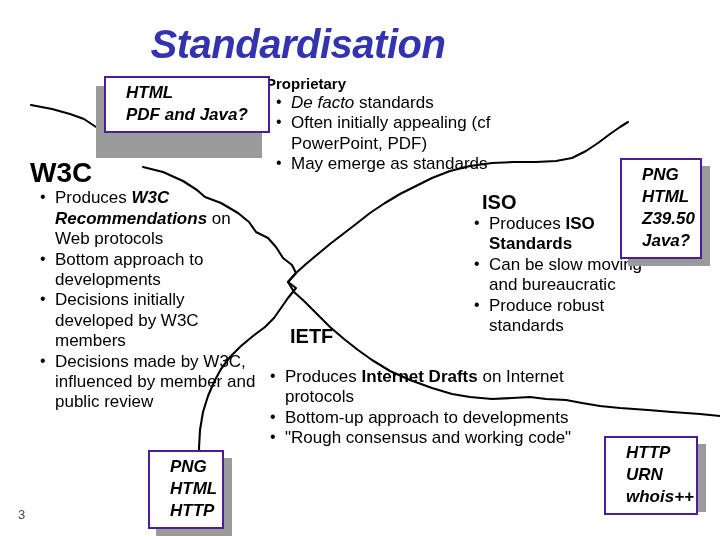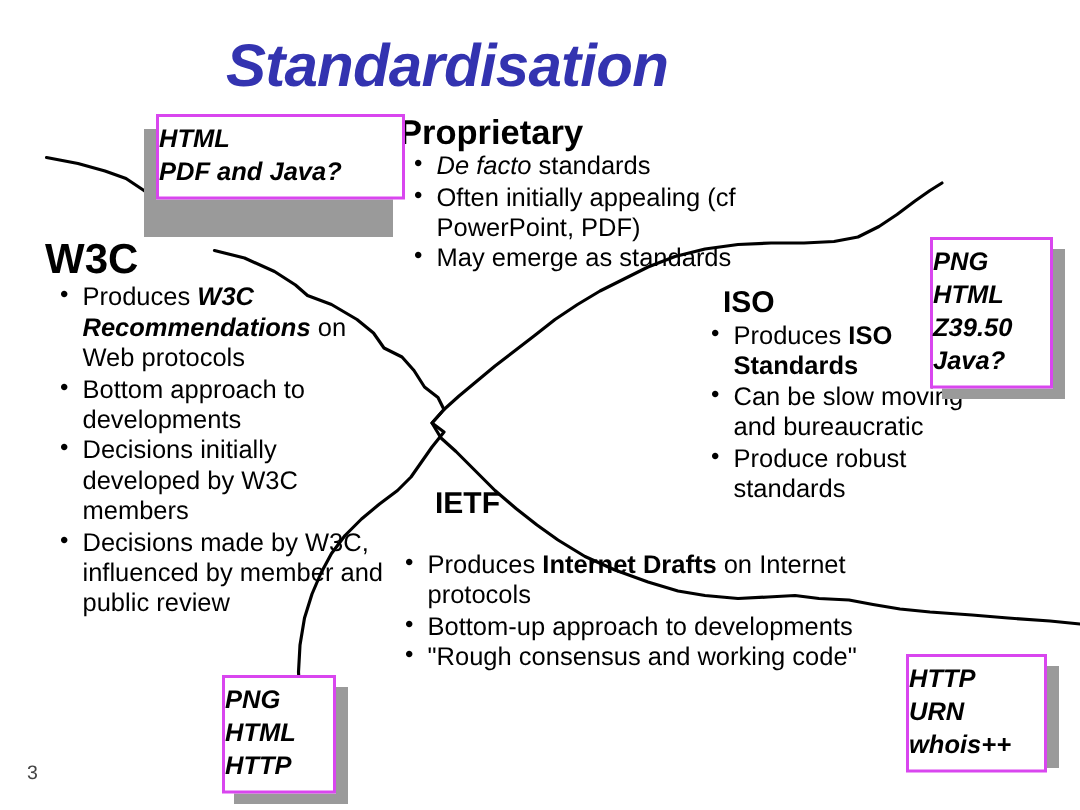--- a/index.html
+++ b/index.html
@@ -82,43 +82,43 @@
   .i  { font-style: italic; }
   .b  { font-weight: bold; }
   .bi { font-weight: bold; font-style: italic; text-align: right; }
 
   
   #q-w3c       { left: 28px;  top: 158px; width: 232px; }
   #q-w3c .quad-head { padding-left: 2px; }
   #q-w3c ul.bullets { padding-left: 10px; }
 
   #q-prop      { left: 266px; top: 76px;  width: 238px; }
-  #q-prop .quad-head { font-size: 23px; }
+  #q-prop .quad-head { font-size: 15px; }
   #q-prop ul.bullets { padding-left: 8px; }
 
   #q-iso       { left: 460px; top: 192px; width: 215px; }
   #q-iso .quad-head { padding-left: 22px; }
   #q-iso ul.bullets { padding-left: 12px; }
 
   #q-ietf      { left: 268px; top: 326px; width: 352px; }
   #q-ietf .quad-head { padding-left: 22px; }
   #q-ietf ul.bullets { padding-left: 0px; margin-top: 20px; }
   #q-ietf ul.bullets > li { font-size: 17px; }
 
   
   .callout {
     position: absolute;
     background: #ffffff;
-    border: 2px solid #d946ef;
+    border: 2px solid #4c1d95;
     box-sizing: border-box;
     font-style: italic;
     font-weight: bold;
     font-size: 17px;
     line-height: 1.30;
-    padding: 4px 8px 5px 0;
+    padding: 4px 8px 5px 20px;
     z-index: 5;
   }
   .shadowbox {
     position: absolute;
     background: #9a9a9a;
     z-index: 4;
   }
 
   #box-html  { left: 104px; top: 76px;  width: 166px; }
   #shadow-html { left: 96px;  top: 86px;  width: 166px; height: 72px; }

